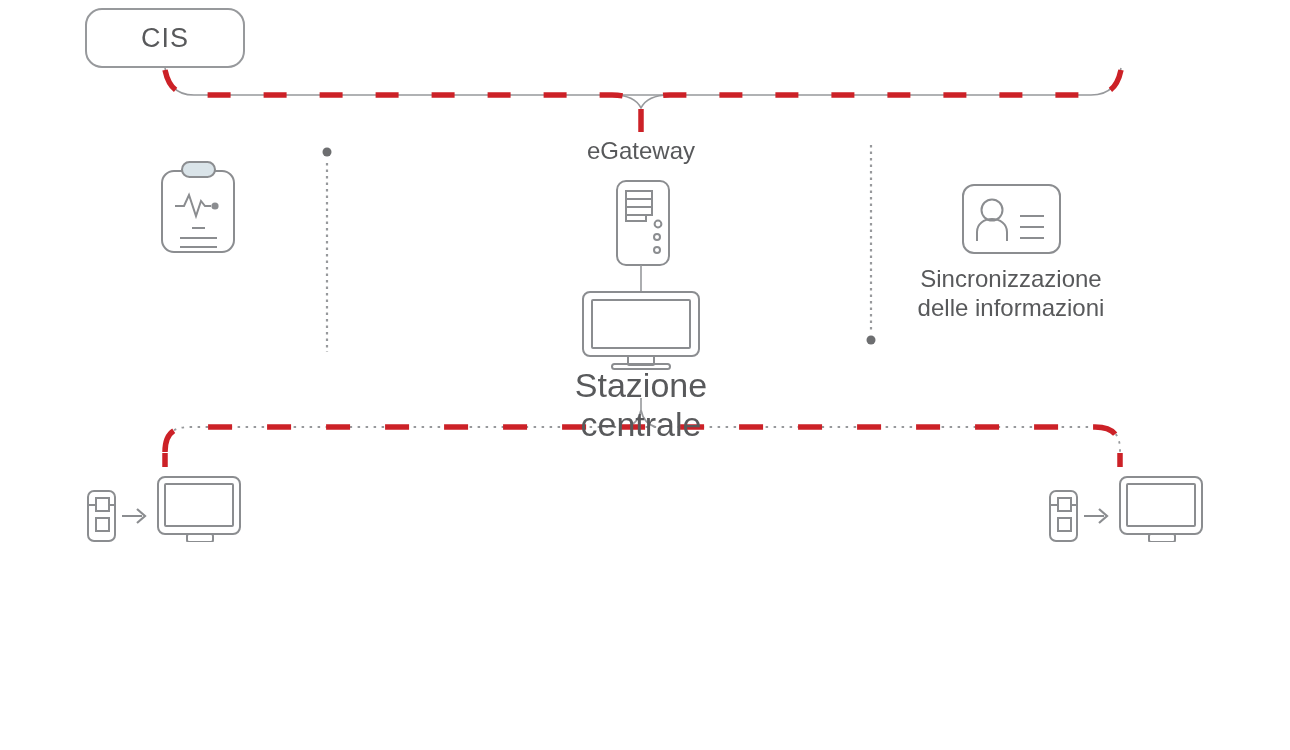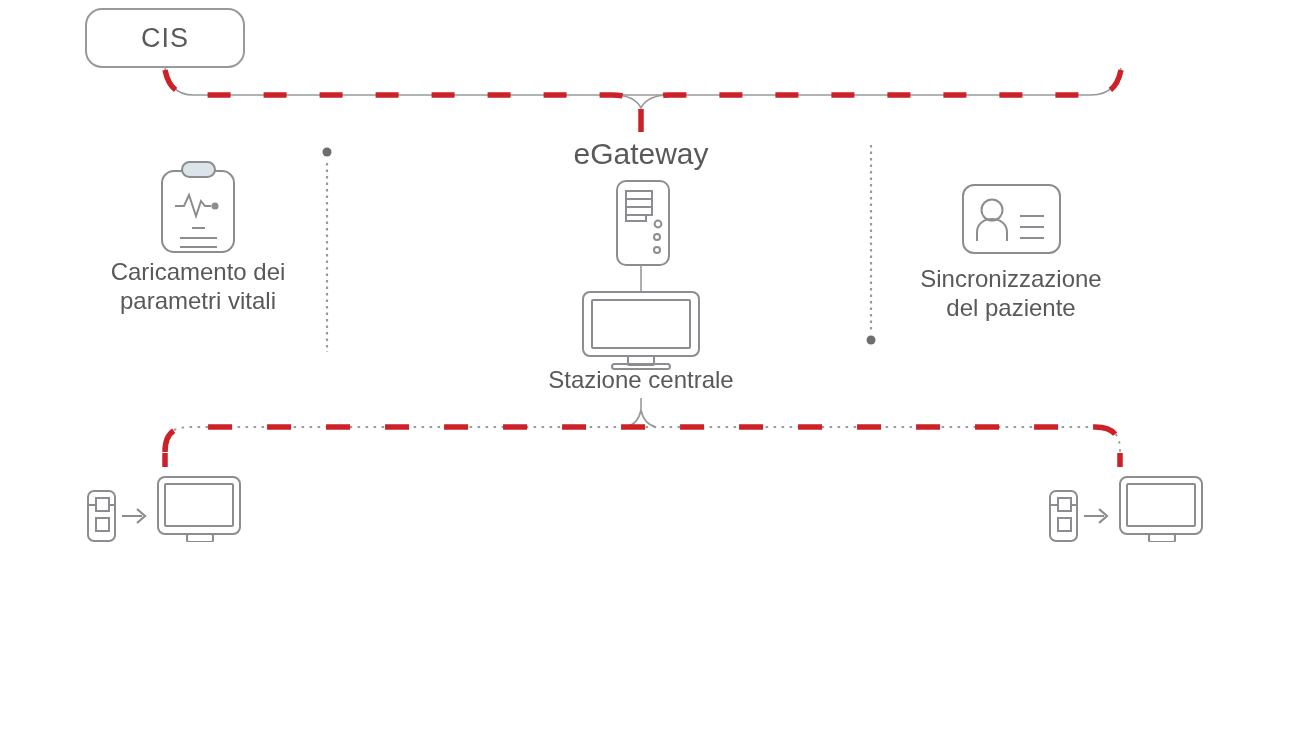--- a/index.html
+++ b/index.html
@@ -7,22 +7,22 @@
   .canvas{position:relative;width:1290px;height:542px;background:var(--background,#fff);
     font-family:"Liberation Sans",sans-serif;overflow:hidden;color:var(--text-gray,#58595b);}
   .art{position:absolute;left:0;top:0;}
   .node-box{position:absolute;box-sizing:border-box;width:160px;height:60px;
     border:2px solid var(--line-gray,#97999c);border-radius:17px;
     display:flex;align-items:center;justify-content:center;
     font-size:27px;font-weight:300;letter-spacing:1px;color:var(--text-gray,#58595b);background:#fff;}
   .box-cis{left:85px;top:8px;}
   .box-his{left:1044px;top:8px;}
   .label{position:absolute;text-align:center;font-weight:300;color:var(--text-gray,#58595b);}
-  .lbl-egateway{left:541px;top:137px;width:200px;font-size:30px;}
-  .lbl-central{left:511px;top:366px;width:260px;font-size:24px;}
+  .lbl-egateway{left:541px;top:137px;width:200px;font-size:24px;}
+  .lbl-central{left:511px;top:366px;width:260px;font-size:34px;}
   .annotation{position:absolute;text-align:center;font-size:24px;font-weight:300;
     line-height:29px;color:var(--text-gray,#58595b);}
   .ann-vitals{left:83px;top:257px;width:230px;}
   .ann-patient{left:881px;top:264px;width:260px;text-align:center;}
   .annotation span{display:block;}
   
   .s{fill:none;stroke:var(--icon-gray,#8b8d90);stroke-width:2;}
   .sw{fill:#fff;stroke:var(--icon-gray,#8b8d90);stroke-width:2;}
   .s15{fill:none;stroke:var(--line-gray,#97999c);stroke-width:1.6;}
   .clip{fill:var(--clip-fill,#dae4e9);stroke:var(--icon-gray,#8b8d90);stroke-width:2;}
@@ -202,23 +202,19 @@
     <use href="#pump-rack" x="1225" y="639"></use>
   </svg>
 
   <div class="node-box box-cis">
     <span>CIS</span>
   </div>
 
   <div class="label lbl-egateway">eGateway</div>
   <div class="label lbl-central">Stazione centrale</div>
 
-  <div class="annotation ann-vitals">
-    <span>Caricamento dei</span>
-    <span>parametri vitali</span>
-  </div>
 
   <div class="annotation ann-patient">
     <span>Sincronizzazione</span>
-    <span>del paziente</span>
+    <span>delle informazioni</span>
   </div>
 
 </div>
 
 </body></html>

